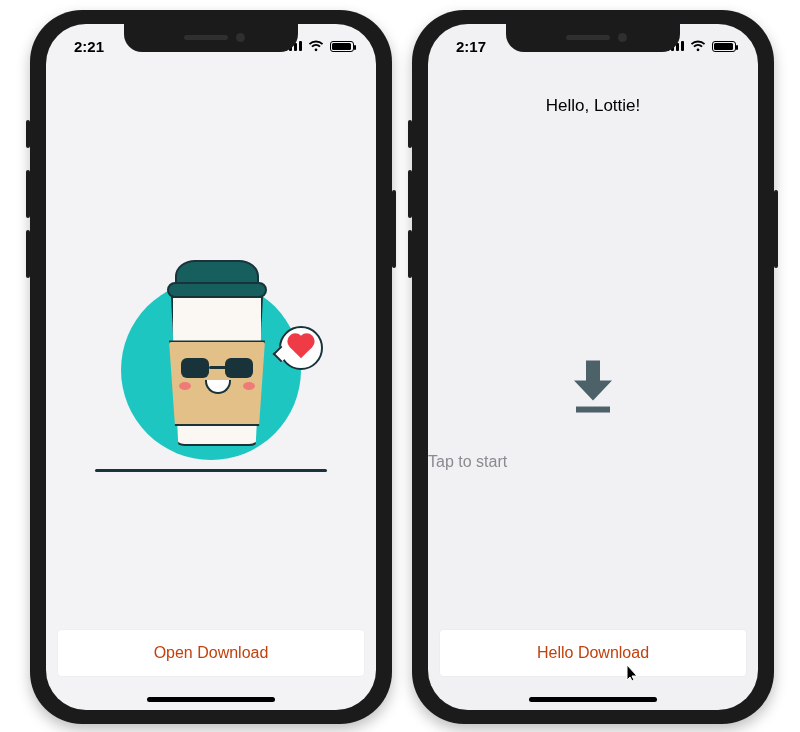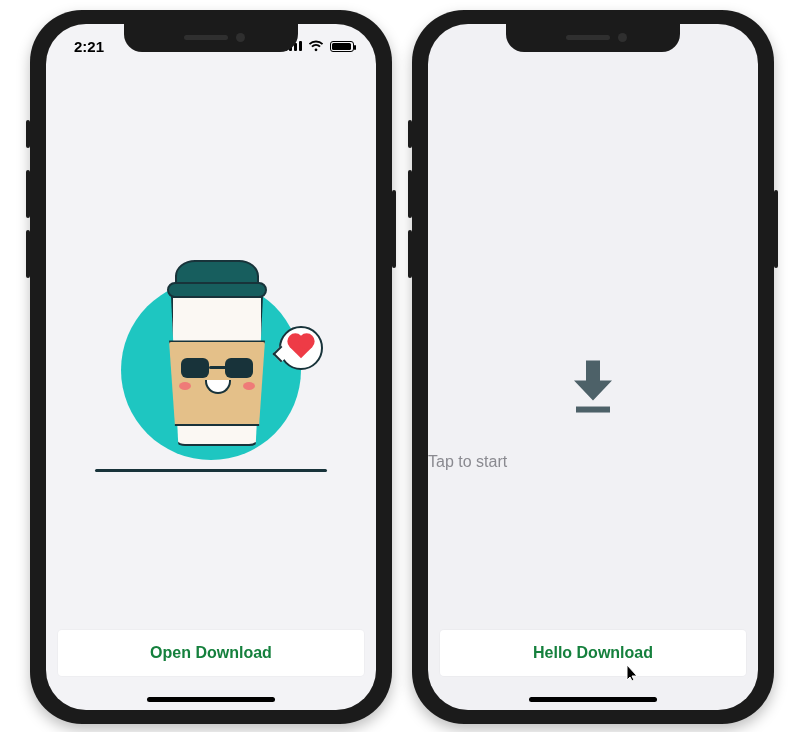--- a/index.html
+++ b/index.html
@@ -141,24 +141,23 @@
     position: absolute;
     left: 12px; right: 12px;
     bottom: 34px;
     height: 46px;
     background: #ffffff;
     border-radius: 4px;
     display: flex;
     align-items: center;
     justify-content: center;
     font-size: 16px;
-    color: #15803d;
+    color: #c2410c;
     cursor: pointer;
     box-shadow: 0 0 0 1px rgba(0,0,0,0.02);
-    font-weight: bold;
   }
   .cursor-arrow {
     position: absolute;
     bottom: 24px; left: 198px;
     pointer-events: none;
   }
   .home-ind {
     position: absolute;
     left: 50%; bottom: 8px;
     transform: translateX(-50%);
@@ -314,24 +313,44 @@
       </div>
     </div>
   </div>
 
   <div class="phone right">
     <div class="side-btn sb-silence"></div>
     <div class="side-btn sb-vol1"></div>
     <div class="side-btn sb-vol2"></div>
     <div class="side-btn sb-power"></div>
     <div class="screen">
+      <div class="status-bar">
+        <span>2:17</span>
+        <div class="status-right">
+          <span class="status-dots">
+              <span></span>
+              <span></span>
+              <span></span>
+              <span></span>
+            </span>
+          <span class="wifi-ico">
+            <svg width="16" height="12" viewBox="0 0 16 12">
+                <path d="M8 11.2a1.4 1.4 0 100-2.8 1.4 1.4 0 000 2.8zm-3.4-3.9a5 5 0 016.8 0l1.3-1.3a6.8 6.8 0 00-9.4 0l1.3 1.3zm-2.5-2.5a8.5 8.5 0 0111.8 0l1.3-1.3a10.3 10.3 0 00-14.4 0l1.3 1.3z" fill="#000"></path>
+              </svg>
+          </span>
+          <span class="bat">
+              <span class="fill"></span>
+            </span>
+        </div>
+      </div>
       <div class="notch"></div>
       <div class="home-ind"></div>
 
       <div class="content">
+        <div class="title-text">Hello, Lottie!</div>
 
         <div class="center-ico">
           <span class="dl-arrow">
             <svg width="54" height="58" viewBox="0 0 54 58">
               <path d="M20 4h14v20h12L27 44 8 24h12z" fill="#4d6168"></path>
               <rect x="10" y="50" width="34" height="6" fill="#4d6168"></rect>
             </svg>
           </span>
         </div>
 

